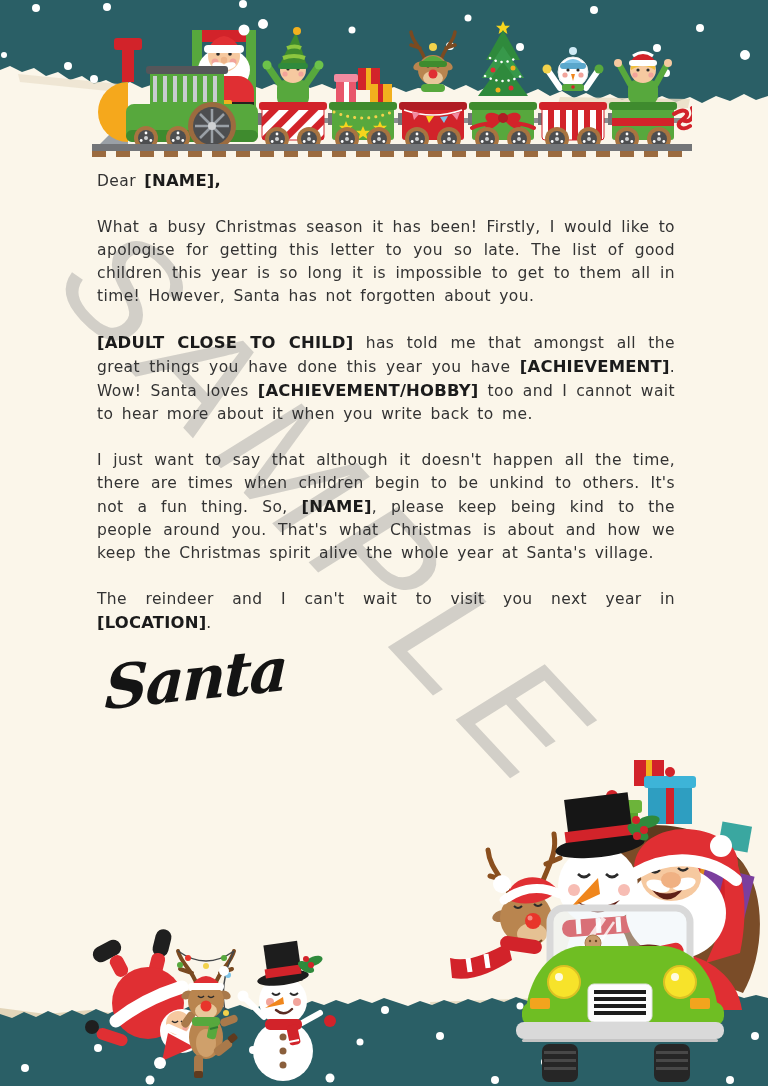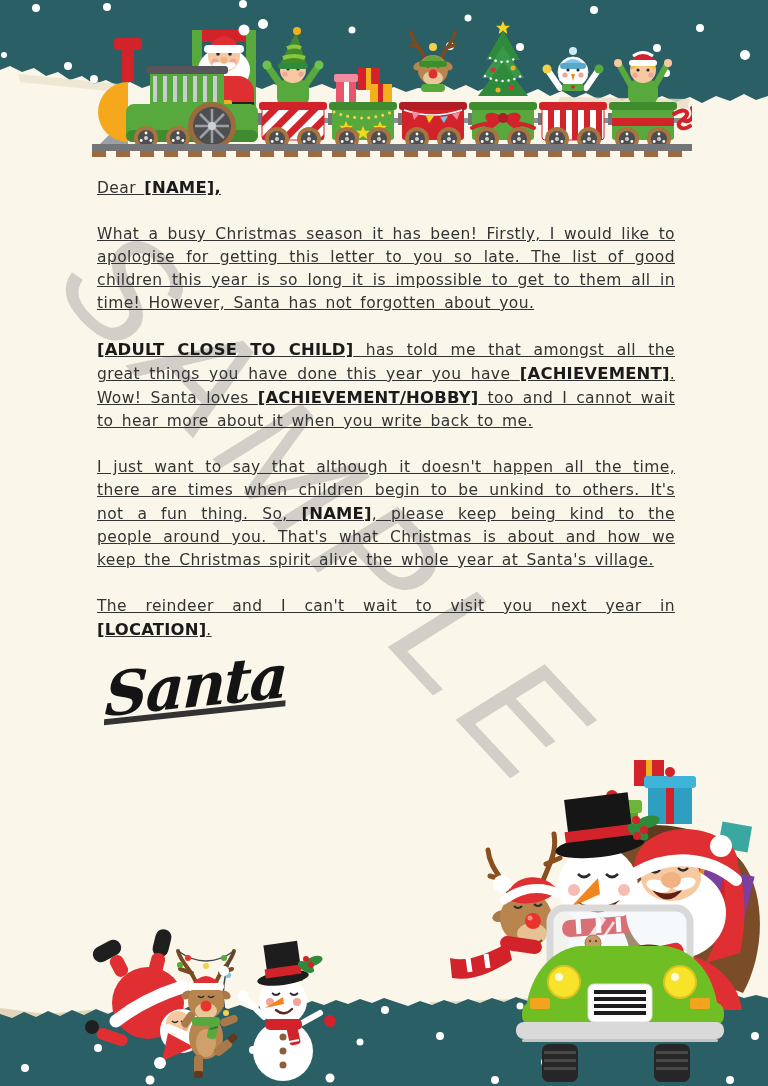--- a/index.html
+++ b/index.html
@@ -5,22 +5,22 @@
   html,body{margin:0;padding:0;}
   .page{position:relative;width:768px;height:1086px;overflow:hidden;
         background:#fbf6ea;font-family:"DejaVu Sans",sans-serif;}
   .layer{position:absolute;}
   
   .watermark{position:absolute;left:152px;top:192px;z-index:1;
     font-family:"Liberation Sans",sans-serif;font-style:italic;font-weight:400;
     font-size:150px;letter-spacing:16px;color:rgba(145,145,145,0.38);
     transform:rotate(47deg);transform-origin:0 0;white-space:nowrap;pointer-events:none;}
   
-  .letter{position:absolute;left:97px;top:176px;width:578px;z-index:3;
-    color:#333;font-size:15.5px;line-height:23px;letter-spacing:0.4px;word-spacing:3px;text-decoration:underline;}
+  .letter{position:absolute;left:97px;top:169px;width:578px;z-index:3;
+    color:#333;font-size:15.5px;line-height:23px;letter-spacing:0.4px;word-spacing:3px;}
   .letter p{margin:0 0 23px 0;text-align:justify;}
   .letter p.nojust{text-align:left;}
   .ph{font-weight:700;font-size:1.06em;letter-spacing:0.2px;color:#1b1b1b;}
   .signature{font-family:"DejaVu Serif",serif;font-style:italic;font-weight:700;
     font-size:60px;color:#141414;letter-spacing:-2px;line-height:1;
     transform:rotate(-6deg) skewX(-8deg);transform-origin:left center;
     margin:10px 0 26px 8px;width:220px;}
   svg{display:block;}
 </style>
 </head>

